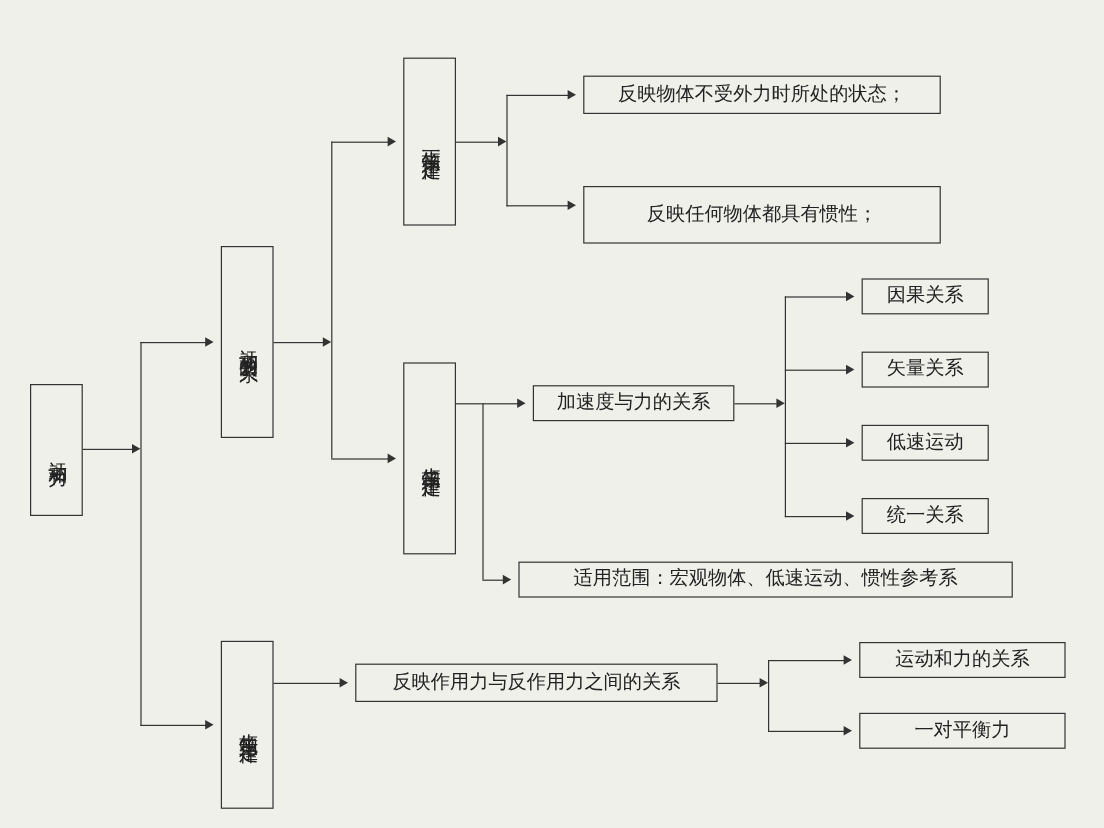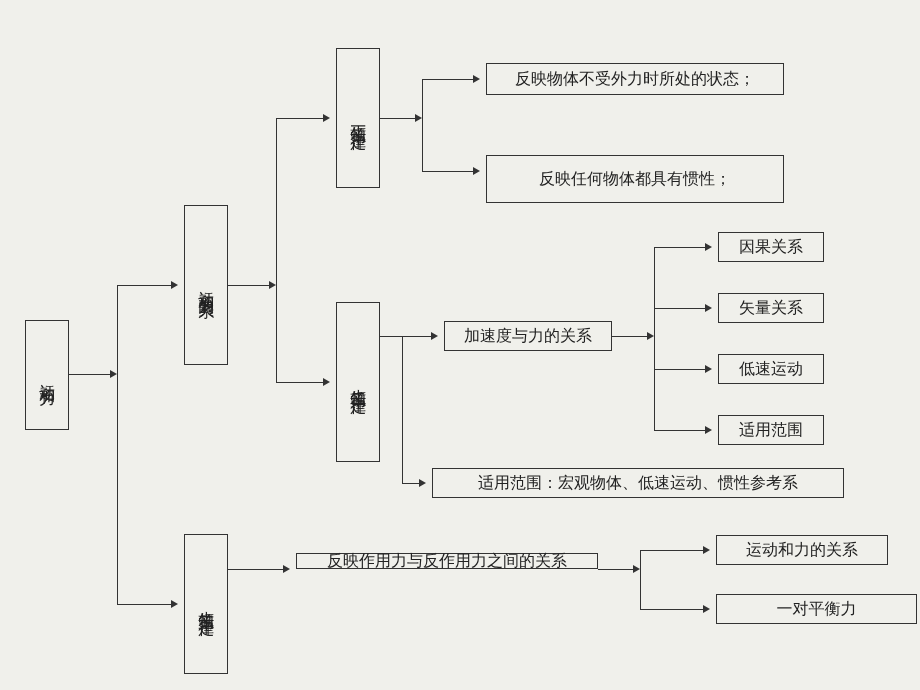--- a/index.html
+++ b/index.html
@@ -51,27 +51,27 @@
 
 <div class="box vbox" style="left:336px; top:48px; width:44px; height:140px;">牛顿第一定律</div>
 <div class="box" style="left:486px; top:63px; width:298px; height:32px;">反映物体不受外力时所处的状态；</div>
 <div class="box" style="left:486px; top:155px; width:298px; height:48px;">反映任何物体都具有惯性；</div>
 
 <div class="box vbox" style="left:336px; top:302px; width:44px; height:160px;">牛顿第二定律</div>
 <div class="box" style="left:444px; top:321px; width:168px; height:30px;text-align:center;">加速度与力的关系</div>
 <div class="box" style="left:718px; top:232px; width:106px; height:30px;">因果关系</div>
 <div class="box" style="left:718px; top:293px; width:106px; height:30px;">矢量关系</div>
 <div class="box" style="left:718px; top:354px; width:106px; height:30px;">低速运动</div>
-<div class="box" style="left:718px; top:415px; width:106px; height:30px;">适用范围</div>
+<div class="box" style="left:718px; top:415px; width:106px; height:30px;">统一关系</div>
 <div class="box" style="left:432px; top:468px; width:412px; height:30px;text-align:right;">适用范围：宏观物体、低速运动、惯性参考系</div>
 
 <div class="box vbox" style="left:184px; top:534px; width:44px; height:140px;">牛顿第三定律</div>
-<div class="box" style="left:296px; top:553px; width:302px; height:16px;">反映作用力与反作用力之间的关系</div>
+<div class="box" style="left:296px; top:553px; width:302px; height:32px;">反映作用力与反作用力之间的关系</div>
 <div class="box" style="left:716px; top:535px; width:172px; height:30px;">运动和力的关系</div>
-<div class="box" style="left:716px; top:594px; width:201px; height:30px;">一对平衡力</div>
+<div class="box" style="left:716px; top:594px; width:172px; height:30px;">一对平衡力</div>
 
 <div class="line arrow-right" style="left:69px; top:374px; width:42px; height:1px;"></div>
 <div class="line" style="left:117px; top:285px; width:1px; height:320px;"></div>
 
 <div class="line arrow-right" style="left:117px; top:285px; width:55px; height:1px;"></div>
 
 <div class="line arrow-right" style="left:117px; top:604px; width:55px; height:1px;"></div>
 
 <div class="line arrow-right" style="left:228px; top:285px; width:42px; height:1px;"></div>
 <div class="line" style="left:276px; top:118px; width:1px; height:264px;"></div>

